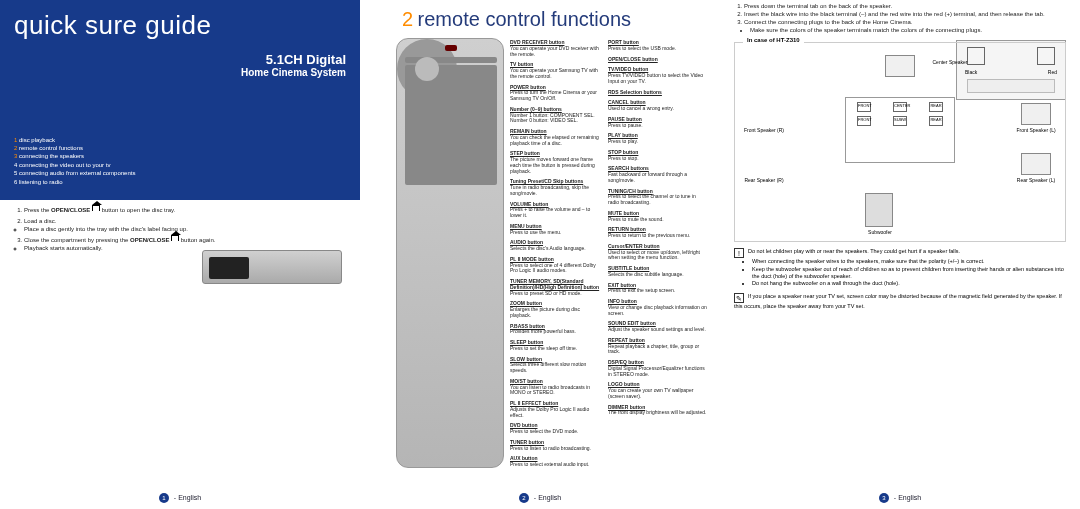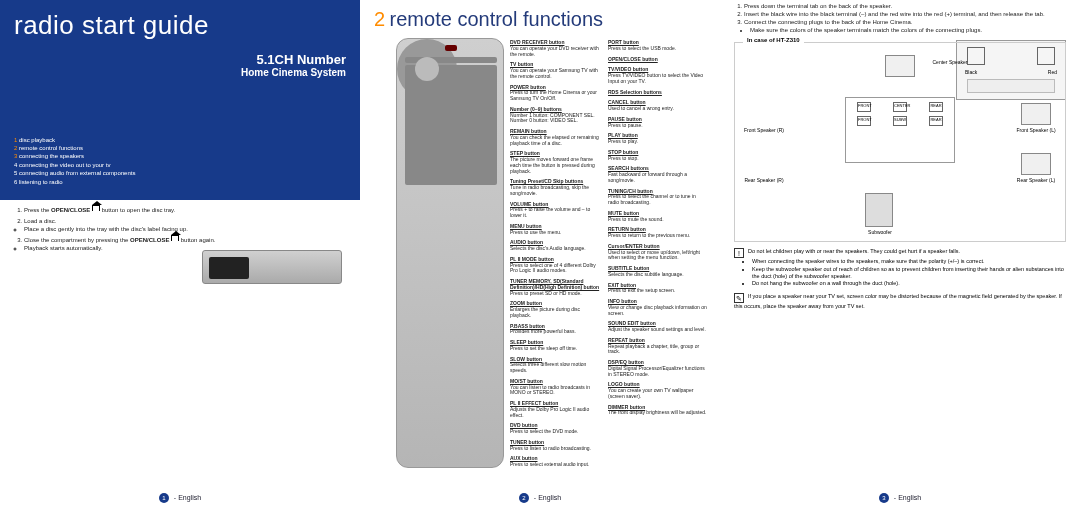--- a/index.html
+++ b/index.html
@@ -13,21 +13,21 @@
   .blue-box { background: #173a8a; color: #fff; height: 200px; position: relative; padding: 10px 14px; }
   .qs-title { font-size: 26px; font-weight: 300; letter-spacing: .5px; }
   .blue-right { position: absolute; top: 52px; right: 14px; text-align: right; }
   .dig { font-size: 13px; font-weight: bold; }
   .hcs { font-size: 10px; font-weight: bold; }
   .models { font-size: 11px; line-height: 1.35; margin-top: 4px; }
   .toc { font-size: 6px; position: absolute; left: 14px; bottom: 14px; line-height: 1.4; }
   .toc span.o { color: #ff8c00; }
   .sec-num { color: #ff8c00; font-size: 20px; font-weight: 300; }
   .sec-title { color: #243b7a; font-size: 20px; font-weight: 300; }
-  .section-h { padding: 4px 14px 6px; }
+  .section-h { padding: 4px 14px 6px; margin-left: 28px; }
   .p1-body { padding: 6px 14px; font-size: 6px; line-height: 1.35; color: #222; }
   .p1-body ol { margin-left: 10px; }
   .p1-body li { margin-bottom: 3px; }
   .device-img { position: absolute; right: 18px; top: 250px; width: 140px; height: 34px; background: linear-gradient(#d0d0d0,#aaa); border-radius: 3px; border:1px solid #888; }
   .device-img::after { content:""; position:absolute; left:6px; top:6px; width:40px; height:22px; background:#222; border-radius:2px; }
   .eject { display:inline-block; width:8px; height:6px; border:1px solid #000; border-bottom:none; position:relative; top:-1px; }
   .eject::before { content:""; position:absolute; left:-1px; top:-5px; border-left:5px solid transparent; border-right:5px solid transparent; border-bottom:4px solid #000; }
   .footer { position:absolute; bottom:6px; width:100%; text-align:center; font-size:7px; color:#223; }
   .footer .dot { display:inline-block; width:10px; height:10px; border-radius:50%; background:#173a8a; color:#fff; line-height:10px; font-size:6px; text-align:center; margin-right:3px; }
 
@@ -68,23 +68,23 @@
   .diag-box .hub .c { width:14px; height:10px; border:1px solid #666; font-size:4px; text-align:center; }
   .diag-box .lblx { position:absolute; font-size:5px; text-align:center; width:50px; }
   .notes { font-size:5.5px; padding:6px 14px; line-height:1.3; }
   .notes .ibox { display:inline-block; width:10px; height:10px; border:1px solid #333; text-align:center; line-height:9px; font-size:7px; margin-right:4px; vertical-align:top; }
 </style>
 </head>
 <body>
 
 <div class="panel p1">
   <div class="blue-box">
-    <div class="qs-title">radio start guide</div>
+    <div class="qs-title">quick sure guide</div>
     <div class="blue-right">
-      <div class="dig">5.1CH Number</div>
+      <div class="dig">5.1CH Digital</div>
       <div class="hcs">Home Cinema System</div>
     </div>
     <div class="toc">
       <div><span class="o">1</span> <span>disc playback</span></div>
       <div><span class="o">2</span> <span>remote control functions</span></div>
       <div><span class="o">3</span> <span>connecting the speakers</span></div>
       <div><span>4</span> <span>connecting the video out to your tv</span></div>
       <div><span>5</span> <span>connecting audio from external components</span></div>
       <div><span>6</span> <span>listening to radio</span></div>
     </div>

